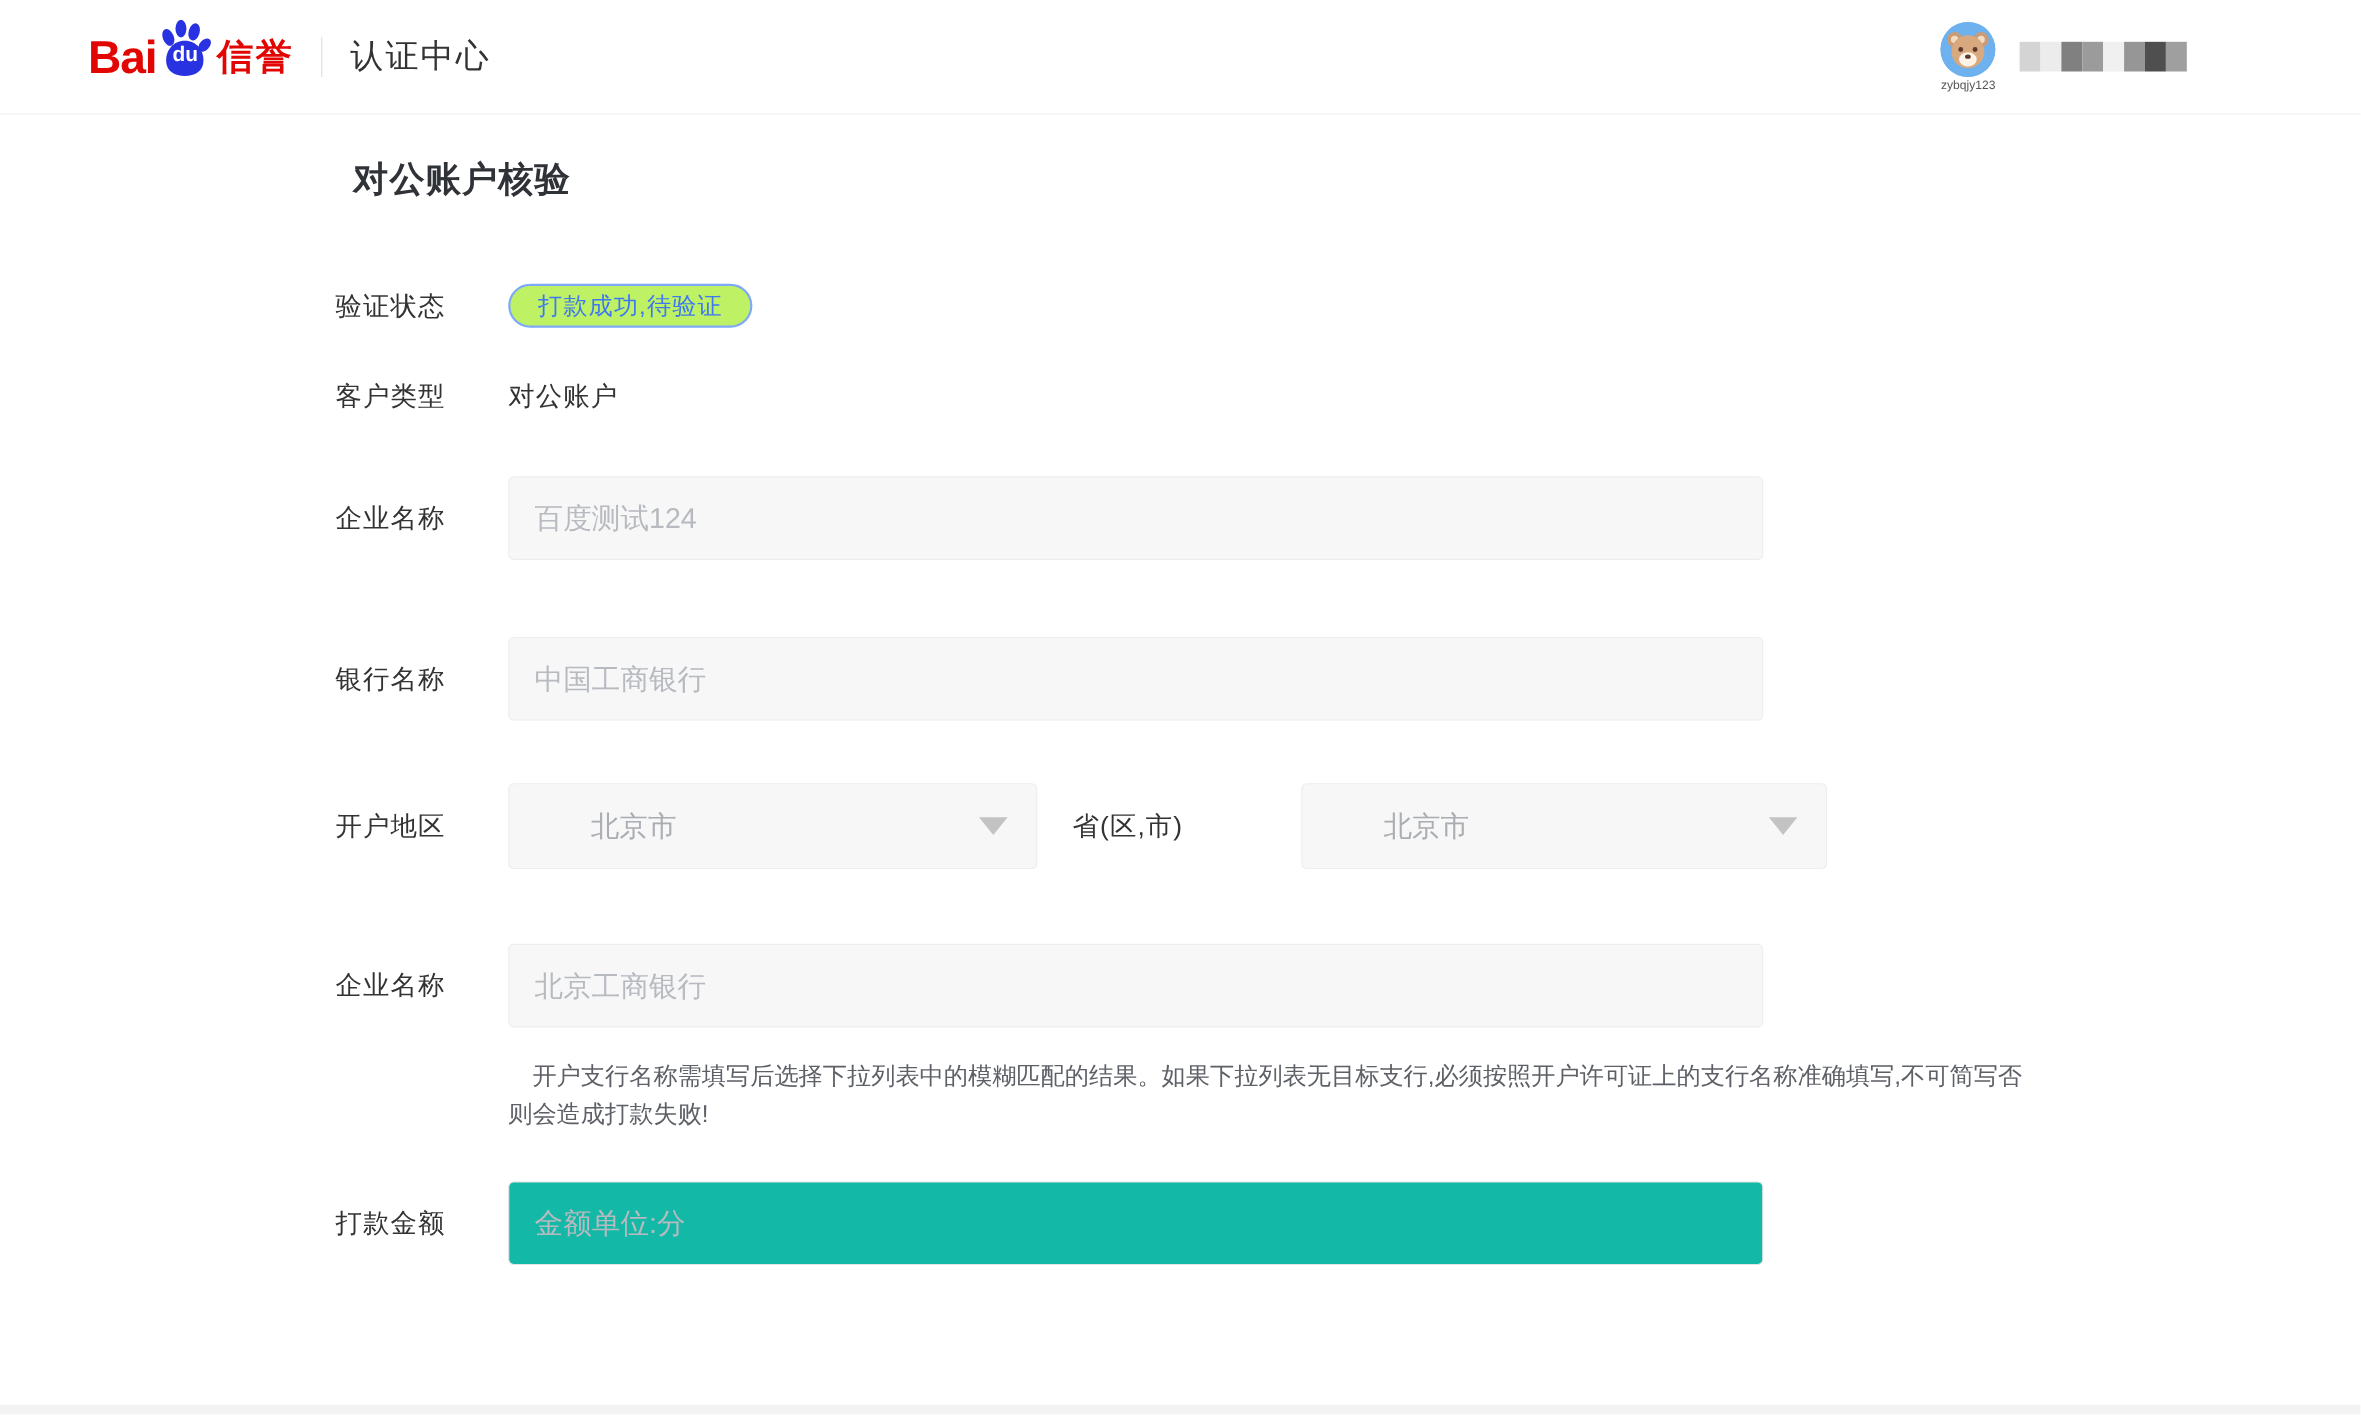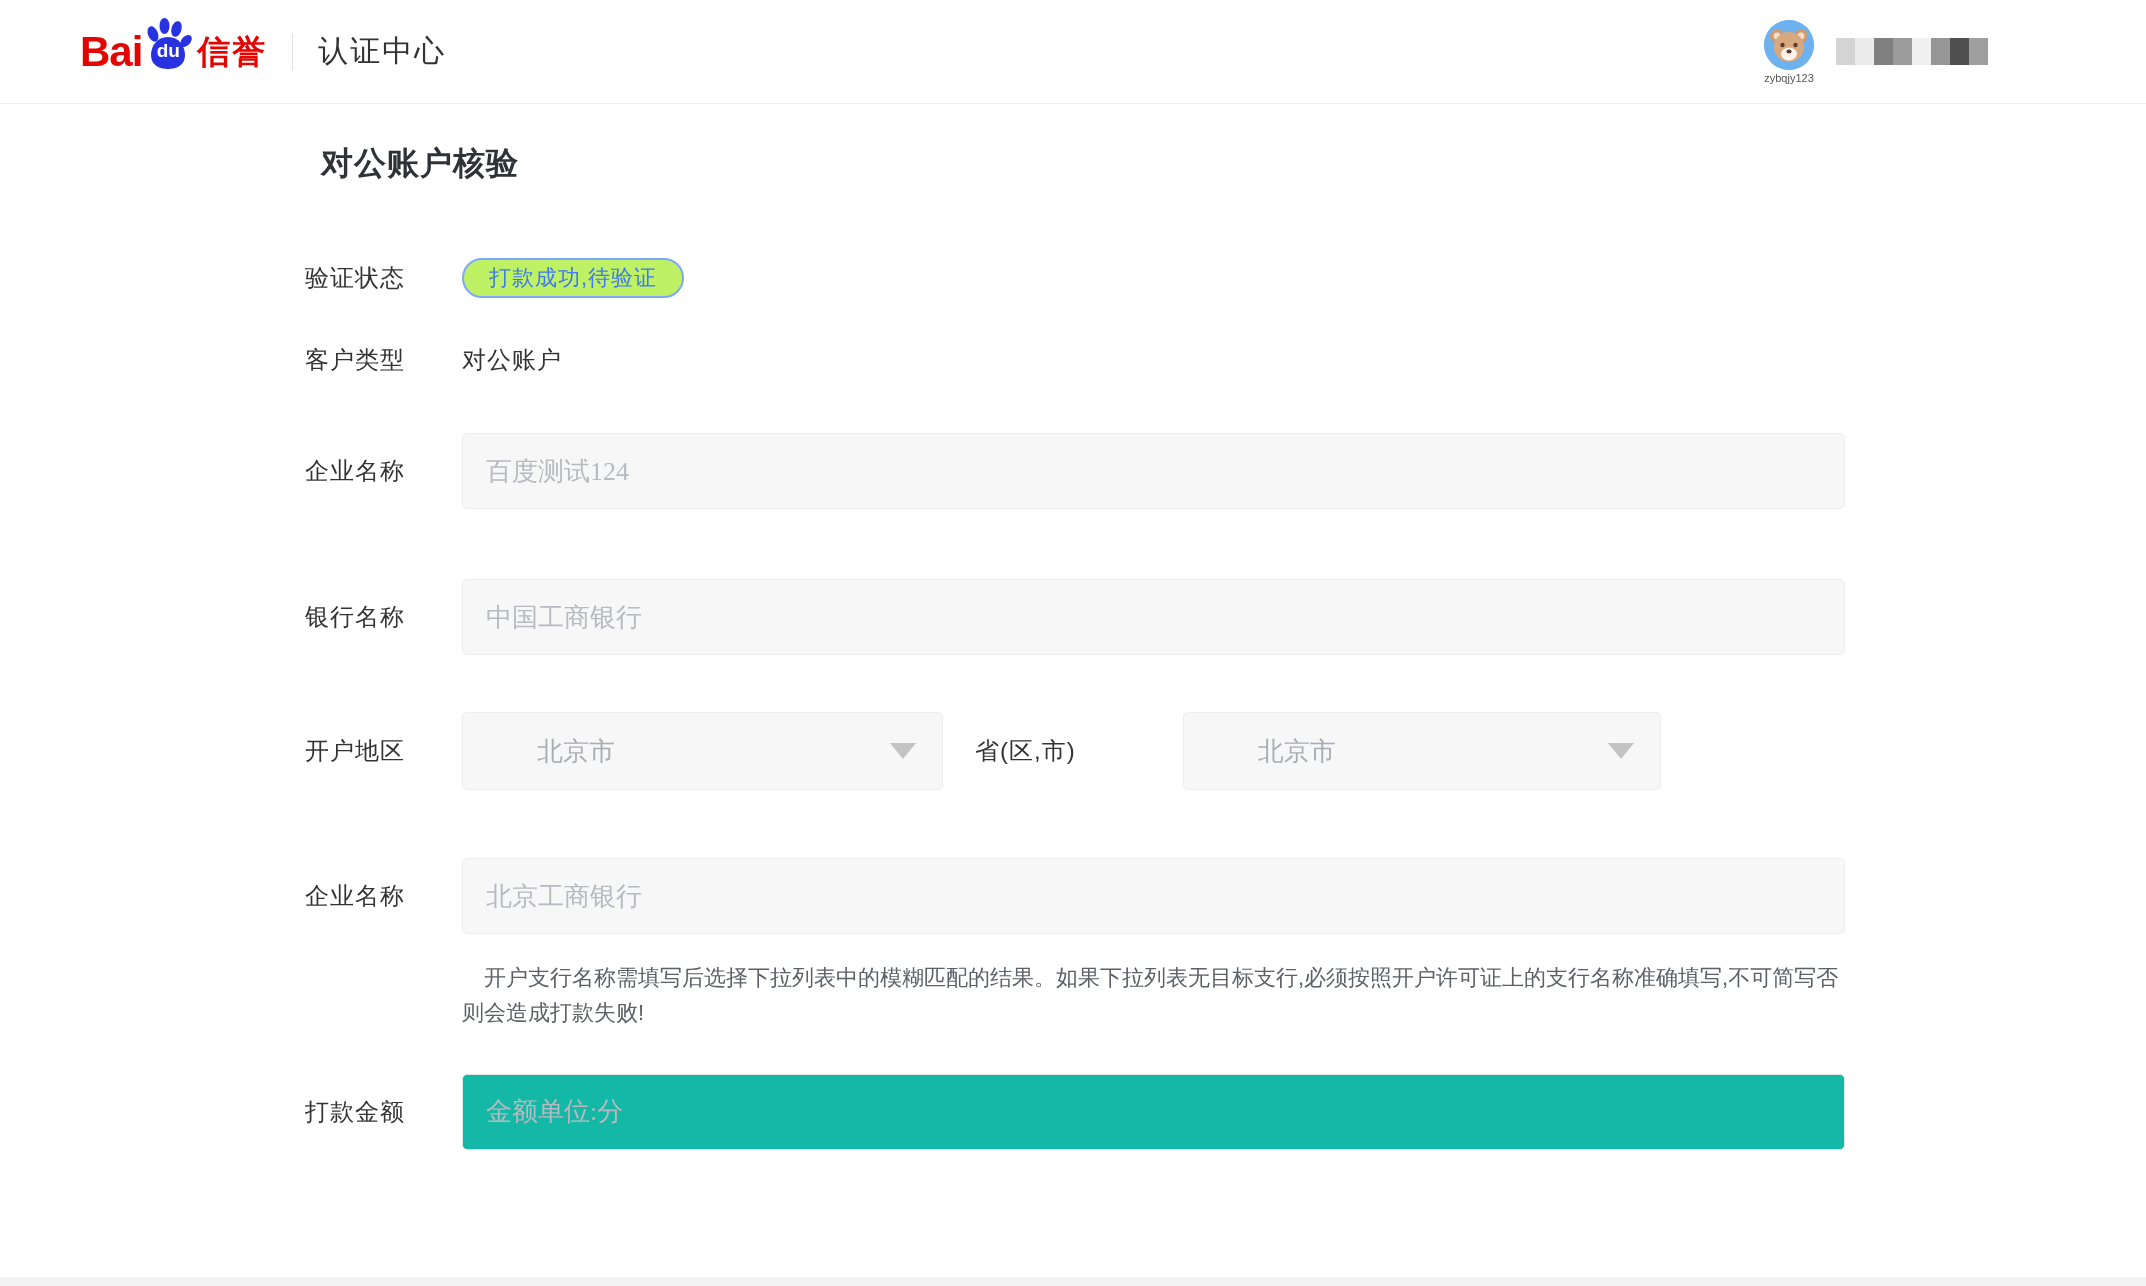--- a/index.html
+++ b/index.html
@@ -38,21 +38,21 @@
   .logo-xinyu {
     font-size: 33px; font-weight: bold; color: #e10602;
     margin-left: 4px; line-height: 1; letter-spacing: 2px;
   }
   .header-divider {
     width: 1px; height: 36px; background: #dcdcdc; margin: 0 25px;
   }
   .header-title { font-size: 30px; color: #333; letter-spacing: 2px; }
 
   .user-area { display: flex; align-items: center; }
-  .avatar-block { display: flex; flex-direction: column; align-items: center; }
+  .avatar-block { display: flex; flex-direction: column; align-items: flex-end; }
   .avatar {
     width: 50px; height: 50px; border-radius: 50%;
     background: #6db1ee; overflow: hidden; position: relative;
   }
   .avatar svg { width: 50px; height: 50px; display: block; }
   .avatar-name { font-size: 11px; color: #555; margin-top: 2px; }
   .redacted { display: flex; align-items: center; height: 27px; margin-left: 22px; }
   .redacted span { display: block; width: 19px; height: 27px; }
   .redacted span:nth-child(1) { background: #d4d4d4; }
   .redacted span:nth-child(2) { background: #ececec; }
@@ -88,27 +88,27 @@
   .status-badge {
     display: inline-flex; align-items: center;
     height: 40px; padding: 0 25px;
     border: 2px solid #7ea8f8; border-radius: 21px;
     color: #3f78f2; font-size: 22px; background: #bef264;
     letter-spacing: 1px;
   }
   .plain-value { font-size: 24px; color: #333; letter-spacing: 1px; }
 
   .text-field {
-    width: 1383px; height: 76px;
+    width: 1141px; height: 76px;
     background: #f7f7f8;
     border: 1px solid #ebedf0;
     border-radius: 5px;
     padding: 0 23px;
     font-size: 26px; color: #b7babf;
-    font-family: Liberation Serif, serif;
+    font-family: Liberation Sans, sans-serif;
     outline: none;
   }
   .text-field.editable {
     background: #14b8a6;
     border: 1px solid #e3e3e3;
     color: #333;
   }
   .text-field.editable::placeholder { color: #b7babf; }
 
   .select-box {

